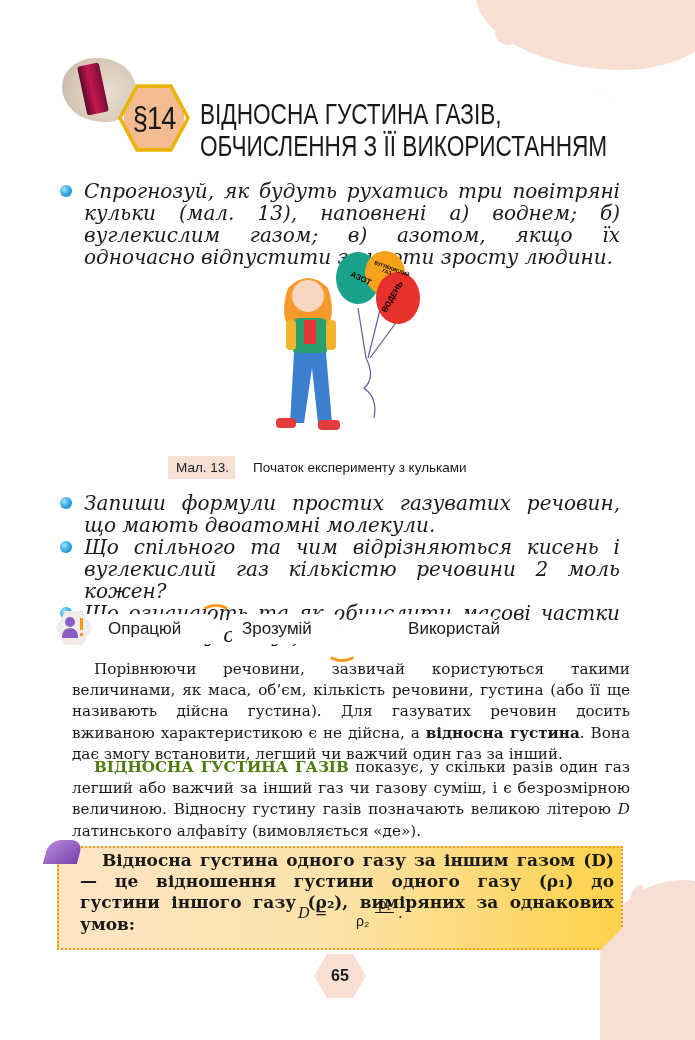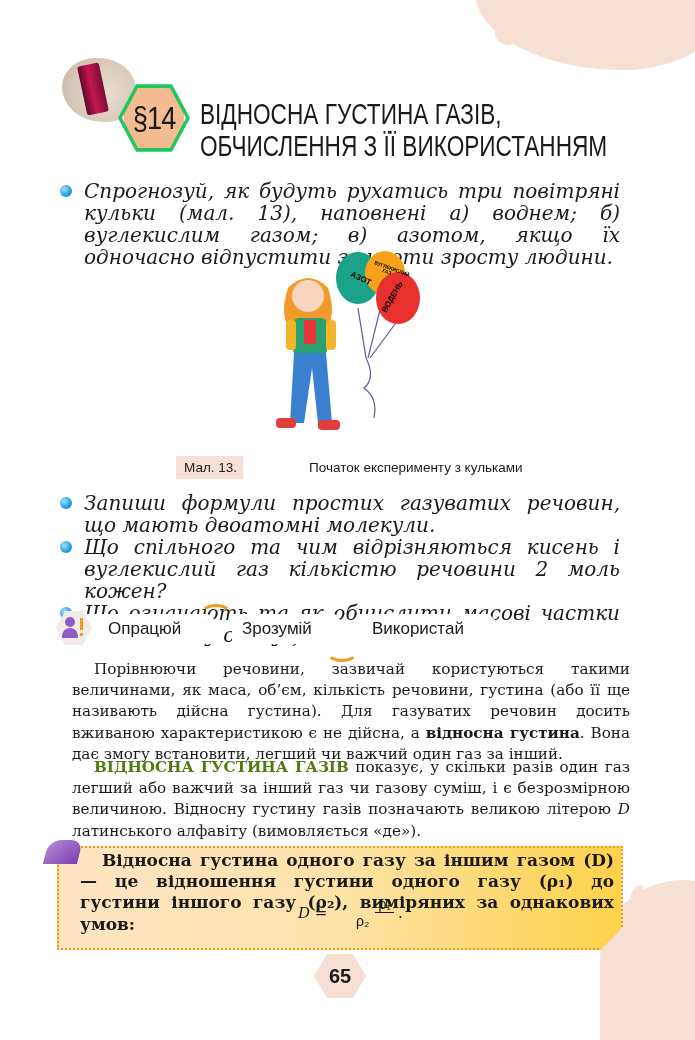--- a/index.html
+++ b/index.html
@@ -5,52 +5,52 @@
   html,body{margin:0;padding:0;}
   body{width:695px;height:1040px;position:relative;overflow:hidden;background:#ffffff;font-family:"DejaVu Serif",serif;color:#1a1a1a;}
   .blob-top{position:absolute;right:-40px;top:-40px;width:260px;height:110px;background:#f8dfd3;border-radius:0 0 60% 80% / 0 0 100% 100%;}
   .blob-drop{position:absolute;left:494px;top:30px;width:22px;height:14px;background:#f8dfd3;border-radius:50%;transform:rotate(30deg);}
   .blob-bottom{position:absolute;left:600px;top:880px;width:140px;height:200px;background:#f8dfd3;border-radius:60% 40% 0 0 / 40% 30% 0 0;}
   .blob-drop2{position:absolute;left:632px;top:884px;width:10px;height:18px;background:#f8dfd3;border-radius:50%;transform:rotate(35deg);}
 
   .mineral{position:absolute;left:62px;top:58px;width:74px;height:64px;border-radius:45% 50% 40% 55%;background:radial-gradient(circle at 60% 55%,#e8ddd0 0,#d7c9b8 60%,#bfae9b 100%);}
   .crystal{position:absolute;left:82px;top:64px;width:22px;height:50px;background:linear-gradient(90deg,#5c0a2a,#c4174f 45%,#7a0f35);transform:rotate(-12deg);border-radius:3px;}
 
-  .hex{position:absolute;left:118px;top:82px;width:72px;height:72px;clip-path:polygon(25% 3%,75% 3%,100% 50%,75% 97%,25% 97%,0 50%);background:#22c55e;display:flex;align-items:center;justify-content:center;}
+  .hex{position:absolute;left:118px;top:82px;width:72px;height:72px;clip-path:polygon(25% 3%,75% 3%,100% 50%,75% 97%,25% 97%,0 50%);background:#eab308;display:flex;align-items:center;justify-content:center;}
   .hex-inner{position:absolute;inset:4px;clip-path:polygon(25% 3%,75% 3%,100% 50%,75% 97%,25% 97%,0 50%);border:0;background:#f3bb90;box-shadow:inset 0 0 0 2px #fff;}
   .hex-label{position:relative;font-family:"Liberation Sans",sans-serif;font-size:32px;color:#1a1a1a;letter-spacing:-1px;transform:scaleX(0.85);}
   .title-box{position:absolute;left:186px;top:92px;width:430px;height:74px;background:#fff;box-shadow:2px 3px 4px rgba(0,0,0,0.25);clip-path:polygon(0 0,96% 0,100% 12%,100% 100%,0 100%);}
   .title-text{position:absolute;left:200px;top:98px;font-family:"Liberation Sans",sans-serif;font-size:29px;line-height:32px;color:#1a1a1a;transform:scaleX(0.78);transform-origin:left top;white-space:nowrap;}
 
   .bullet-list{position:absolute;left:60px;width:560px;font-style:italic;font-size:20px;line-height:22px;}
   .bullet{position:relative;padding-left:24px;text-align:justify;}
   .dot{position:absolute;left:0;top:5px;width:12px;height:12px;border-radius:50%;background:radial-gradient(circle at 35% 35%,#9fe3ff 0,#2ba2e0 55%,#0b6fae 100%);}
 
   .illustration{position:absolute;left:258px;top:248px;width:170px;height:196px;}
-  .caption{position:absolute;left:176px;top:456px;font-family:"Liberation Sans",sans-serif;font-size:13.5px;color:#1a1a1a;display:flex;align-items:center;gap:48px;}
+  .caption{position:absolute;left:168px;top:456px;font-family:"Liberation Sans",sans-serif;font-size:13.5px;color:#1a1a1a;display:flex;align-items:center;}
   .cap-num{background:#f8dfd3;padding:4px 6px 4px 8px;}
   .cap-text{padding-left:18px;}
 
   .tabs{position:absolute;left:60px;top:612px;height:40px;width:460px;}
   .tab{position:absolute;top:2px;height:30px;background:#fff;box-shadow:1px 2px 3px rgba(0,0,0,0.3);font-family:"Liberation Sans",sans-serif;font-size:17px;display:flex;align-items:center;clip-path:polygon(0 0,92% 0,100% 35%,100% 100%,0 100%);}
   .tab-hex{position:absolute;left:-4px;top:-2px;width:36px;height:36px;clip-path:polygon(25% 3%,75% 3%,100% 50%,75% 97%,25% 97%,0 50%);background:#f1ece9;z-index:2;}
   .arrow{position:absolute;width:26px;height:14px;border:3px solid #f29a1b;border-color:#f29a1b transparent transparent transparent;border-radius:50%;}
 
   .body-text{position:absolute;left:72px;width:558px;font-size:15.2px;line-height:21.2px;text-align:justify;}
   .body-text p{margin:0;text-indent:22px;}
   .highlight{color:#4d7c0f;font-weight:bold;}
 
   .def-box{position:absolute;left:57px;top:846px;width:562px;height:100px;background:linear-gradient(90deg,#fde4c4 0,#fde2a8 50%,#fdd24a 100%);border:2.5px dotted #f29a1b;border-right-style:dotted;clip-path:polygon(0 0,100% 0,100% 78%,96% 100%,0 100%);}
   .def-text{position:absolute;left:80px;top:850px;width:534px;font-size:17px;line-height:21.2px;font-weight:bold;text-align:justify;}
   .ribbon{position:absolute;left:46px;top:840px;width:34px;height:24px;background:linear-gradient(135deg,#b58ad6,#7b3fb0);border-radius:12px 12px 0 0;transform:skewX(-15deg);}
   .formula{position:absolute;left:298px;top:896px;font-family:"DejaVu Serif",serif;font-size:15px;display:flex;align-items:center;}
   .frac{display:inline-flex;flex-direction:column;align-items:center;margin:0 4px;font-family:"Liberation Sans",sans-serif;font-size:14px;}
   .frac .num{border-bottom:1px solid #1a1a1a;padding:0 3px;margin-left:44px;}
 
-  .page-hex{position:absolute;left:314px;top:954px;width:52px;height:44px;clip-path:polygon(25% 0,75% 0,100% 50%,75% 100%,25% 100%,0 50%);background:#f8dfd3;display:flex;align-items:center;justify-content:center;font-family:"Liberation Sans",sans-serif;font-weight:bold;font-size:20px;}
+  .page-hex{position:absolute;left:314px;top:954px;width:52px;height:44px;clip-path:polygon(25% 0,75% 0,100% 50%,75% 100%,25% 100%,0 50%);background:#f8dfd3;display:flex;align-items:center;justify-content:center;font-family:"Liberation Sans",sans-serif;font-weight:bold;font-size:16px;}
 </style>
 </head>
 <body>
 
 <div class="blob-top"></div>
 <div class="blob-drop"></div>
 <div class="blob-bottom"></div>
 <div class="blob-drop2"></div>
 
 <div class="mineral"></div>
@@ -124,21 +124,21 @@
       <rect x="24" y="8" width="3" height="12" fill="#f29a1b"></rect>
       <rect x="24" y="23" width="3" height="3" fill="#f29a1b"></rect>
     </svg>
   </div>
   <div class="tab" style="left:10px;width:150px;padding-left:38px;box-sizing:border-box;">
     <span>Опрацюй</span>
   </div>
   <div class="tab" style="left:172px;width:112px;padding-left:10px;box-sizing:border-box;">
     <span>Зрозумій</span>
   </div>
-  <div class="tab" style="left:300px;width:140px;padding-left:12px;box-sizing:border-box;">
+  <div class="tab" style="left:300px;width:140px;padding-left:12px;box-sizing:border-box;justify-content:flex-end;">
     <span>Використай</span>
   </div>
   <div class="arrow" style="left:140px;top:-8px;"></div>
   <div class="arrow" style="left:266px;top:30px;transform:rotate(180deg);"></div>
 </div>
 
 <div class="body-text" style="top:659px;">
   <p><span>Порівнюючи речовини, зазвичай користуються такими величинами, як маса, об’єм, кількість речовини, густина (або її ще називають дійсна густина). Для газуватих речовин досить вживаною характеристикою є не дійсна, а </span><b>відносна густина</b><span>. Вона дає змогу встановити, легший чи важчий один газ за інший.</span></p>
 </div>
 

